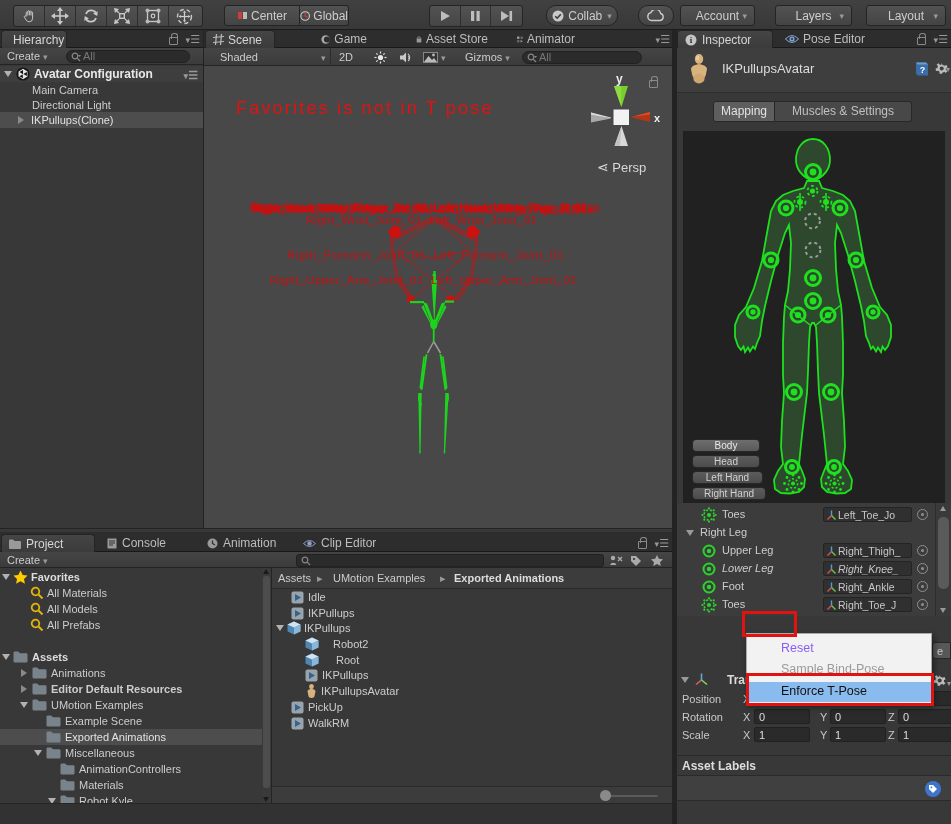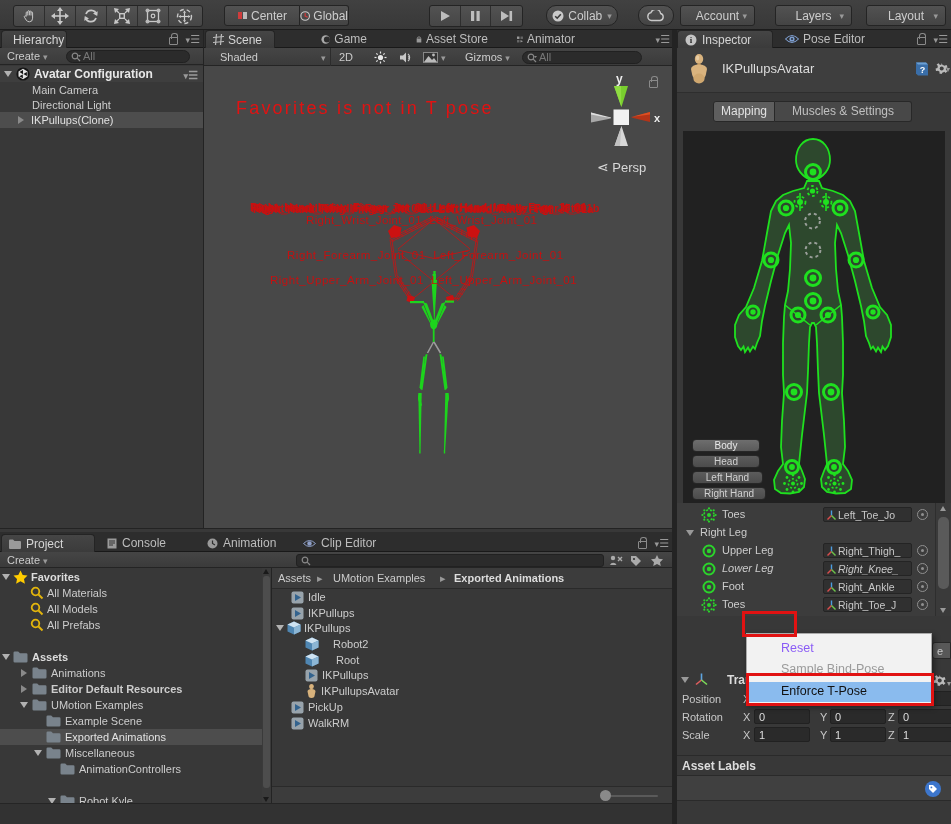--- a/index.html
+++ b/index.html
@@ -474,20 +474,26 @@
             <path d="M0.5 1.8 a1.3 1.3 0 0 1 1.3 -1.3 L5.2 0.5 L7 2.3 L13.2 2.3 a1.3 1.3 0 0 1 1.3 1.3 L14.5 10.2 a1.3 1.3 0 0 1 -1.3 1.3 L1.8 11.5 a1.3 1.3 0 0 1 -1.3 -1.3 Z" fill="#79838c"></path>
           </svg>
           <span style="margin-left:4px;">Miscellaneous</span>
         </div>
       <div class="row" style="top:193px;">
           <svg width="15" height="12" viewBox="0 0 15 12" style="margin-left:60px;">
             <path d="M0.5 1.8 a1.3 1.3 0 0 1 1.3 -1.3 L5.2 0.5 L7 2.3 L13.2 2.3 a1.3 1.3 0 0 1 1.3 1.3 L14.5 10.2 a1.3 1.3 0 0 1 -1.3 1.3 L1.8 11.5 a1.3 1.3 0 0 1 -1.3 -1.3 Z" fill="#79838c"></path>
           </svg>
           <span style="margin-left:4px;">AnimationControllers</span>
         </div>
+      <div class="row" style="top:209px;">
+          <svg width="15" height="12" viewBox="0 0 15 12" style="margin-left:60px;">
+            <path d="M0.5 1.8 a1.3 1.3 0 0 1 1.3 -1.3 L5.2 0.5 L7 2.3 L13.2 2.3 a1.3 1.3 0 0 1 1.3 1.3 L14.5 10.2 a1.3 1.3 0 0 1 -1.3 1.3 L1.8 11.5 a1.3 1.3 0 0 1 -1.3 -1.3 Z" fill="#79838c"></path>
+          </svg>
+          <span style="margin-left:4px;">Materials</span>
+        </div>
       <div class="row" style="top:225px;">
           <span class="fold" style="margin-left:48px;"></span>
           <svg width="15" height="12" viewBox="0 0 15 12" style="margin-left:4px;">
             <path d="M0.5 1.8 a1.3 1.3 0 0 1 1.3 -1.3 L5.2 0.5 L7 2.3 L13.2 2.3 a1.3 1.3 0 0 1 1.3 1.3 L14.5 10.2 a1.3 1.3 0 0 1 -1.3 1.3 L1.8 11.5 a1.3 1.3 0 0 1 -1.3 -1.3 Z" fill="#79838c"></path>
           </svg>
           <span style="margin-left:4px;">Robot Kyle</span>
         </div>
     </div>
 
     <div class="abs" style="left:262px;top:39px;width:9px;height:235px;background:#3a3a3a;">

